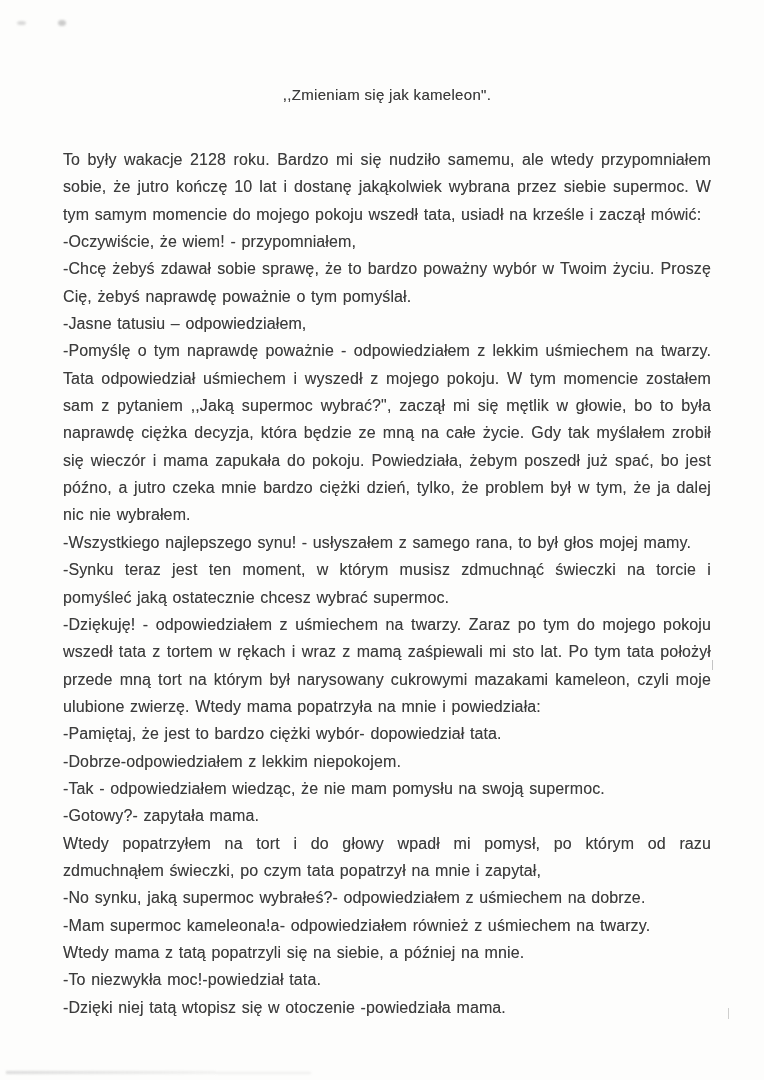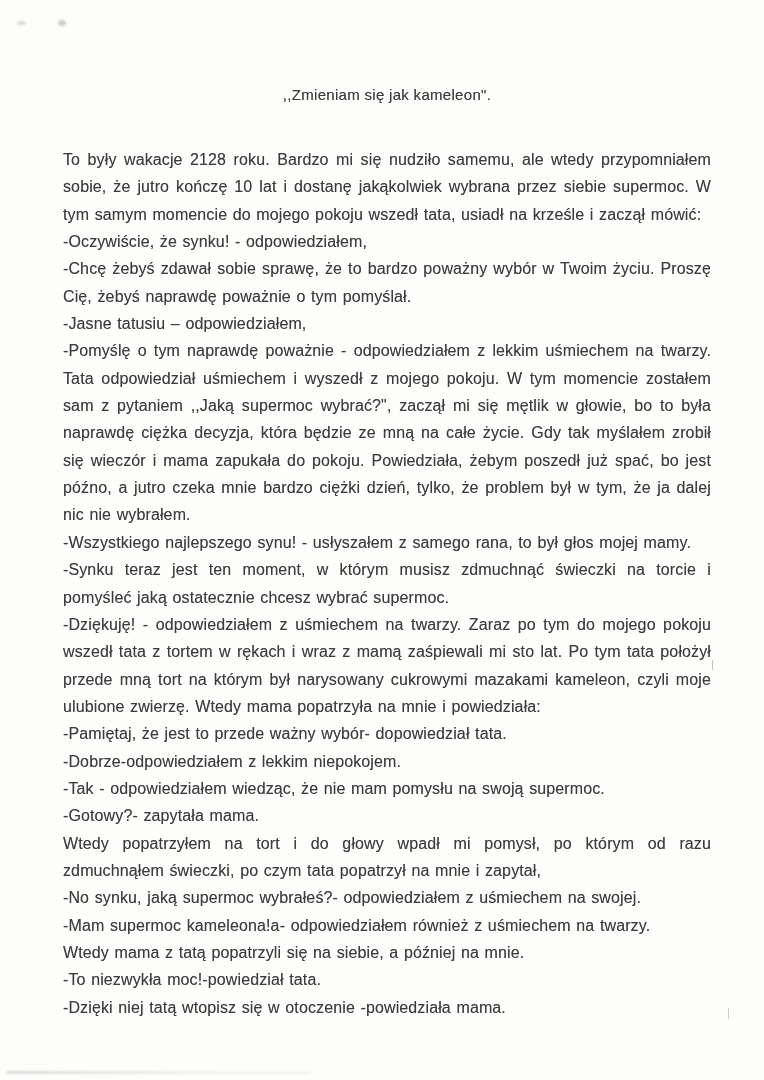--- a/index.html
+++ b/index.html
@@ -63,33 +63,33 @@
 
 <div class="page" style="background: rgb(253, 253, 252); color: rgb(60, 60, 60);">
 
   <span class="artifact speck-1"></span>
   <span class="artifact speck-2"></span>
 
   <div class="content">
     <h1 class="doc-title">,,Zmieniam się jak kameleon".</h1>
     <div>
         <p class="body-par">To były wakacje 2128 roku. Bardzo mi się nudziło samemu, ale wtedy przypomniałem sobie, że jutro kończę 10 lat i dostanę jakąkolwiek wybrana przez siebie supermoc. W tym samym momencie do mojego pokoju wszedł tata, usiadł na krześle i zaczął mówić:</p>
-        <p class="body-par">-Oczywiście, że synku! - odpowiedziałem,</p>
+        <p class="body-par">-Oczywiście, że wiem! - przypomniałem,</p>
         <p class="body-par">-Chcę żebyś zdawał sobie sprawę, że to bardzo poważny wybór w Twoim życiu. Proszę Cię, żebyś naprawdę poważnie o tym pomyślał.</p>
         <p class="body-par">-Jasne tatusiu – odpowiedziałem,</p>
         <p class="body-par">-Pomyślę o tym naprawdę poważnie -  odpowiedziałem z lekkim uśmiechem na twarzy. Tata odpowiedział uśmiechem i wyszedł z mojego pokoju. W tym momencie zostałem sam z pytaniem ,,Jaką supermoc wybrać?", zaczął mi się mętlik w głowie, bo to była naprawdę ciężka decyzja, która będzie ze mną na całe życie. Gdy tak myślałem zrobił się wieczór i mama zapukała do pokoju. Powiedziała, żebym poszedł już spać, bo jest późno, a jutro czeka mnie bardzo ciężki dzień, tylko, że problem był w tym, że ja dalej nic nie wybrałem.</p>
         <p class="body-par">-Wszystkiego najlepszego synu! - usłyszałem z samego rana, to był głos mojej mamy.</p>
         <p class="body-par">-Synku teraz jest ten moment, w którym musisz zdmuchnąć świeczki na torcie i pomyśleć jaką ostatecznie chcesz wybrać supermoc.</p>
         <p class="body-par">-Dziękuję! - odpowiedziałem z uśmiechem na twarzy. Zaraz po tym do mojego pokoju wszedł tata z tortem w rękach i wraz z mamą zaśpiewali mi sto lat. Po tym tata położył przede mną tort na którym był narysowany cukrowymi mazakami kameleon, czyli moje ulubione zwierzę.  Wtedy mama popatrzyła na mnie i powiedziała:</p>
-        <p class="body-par">-Pamiętaj, że jest to przede ważny wybór- dopowiedział tata.</p>
+        <p class="body-par">-Pamiętaj, że jest to bardzo ciężki wybór- dopowiedział tata.</p>
         <p class="body-par">-Dobrze-odpowiedziałem z lekkim niepokojem.</p>
         <p class="body-par">-Tak - odpowiedziałem wiedząc, że nie mam pomysłu na swoją supermoc.</p>
         <p class="body-par">-Gotowy?- zapytała mama.</p>
         <p class="body-par">Wtedy popatrzyłem na tort i do głowy wpadł mi pomysł,  po którym od razu zdmuchnąłem świeczki, po czym tata popatrzył na mnie i zapytał,</p>
-        <p class="body-par">-No synku, jaką supermoc wybrałeś?- odpowiedziałem z uśmiechem na swojej.</p>
+        <p class="body-par">-No synku, jaką supermoc wybrałeś?- odpowiedziałem z uśmiechem na dobrze.</p>
         <p class="body-par">-Mam supermoc kameleona!a- odpowiedziałem również z uśmiechem na twarzy.</p>
         <p class="body-par">Wtedy mama z tatą popatrzyli się na siebie, a później na mnie.</p>
         <p class="body-par">-To niezwykła moc!-powiedział tata.</p>
         <p class="body-par">-Dzięki niej tatą wtopisz się w otoczenie -powiedziała mama.</p>
       </div>
   </div>
 
   <span class="artifact tick-1"></span>
   <span class="artifact tick-2"></span>
   <span class="artifact smudge-bottom"></span>

